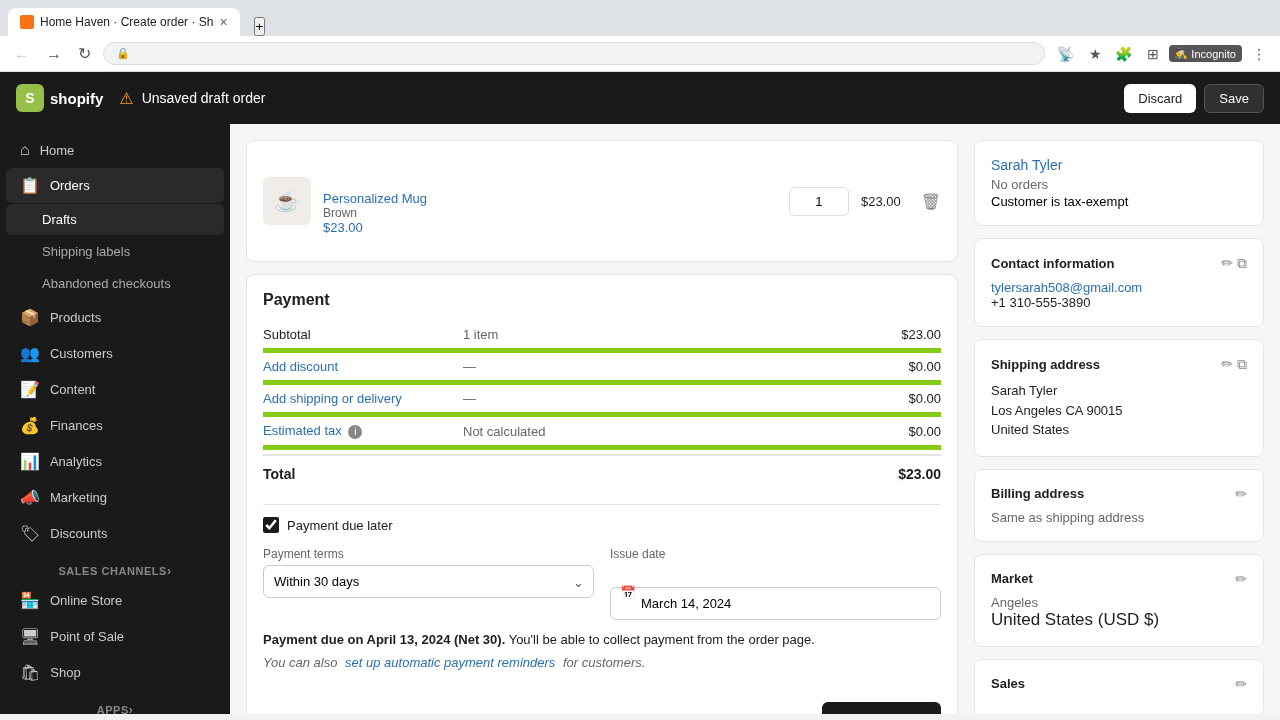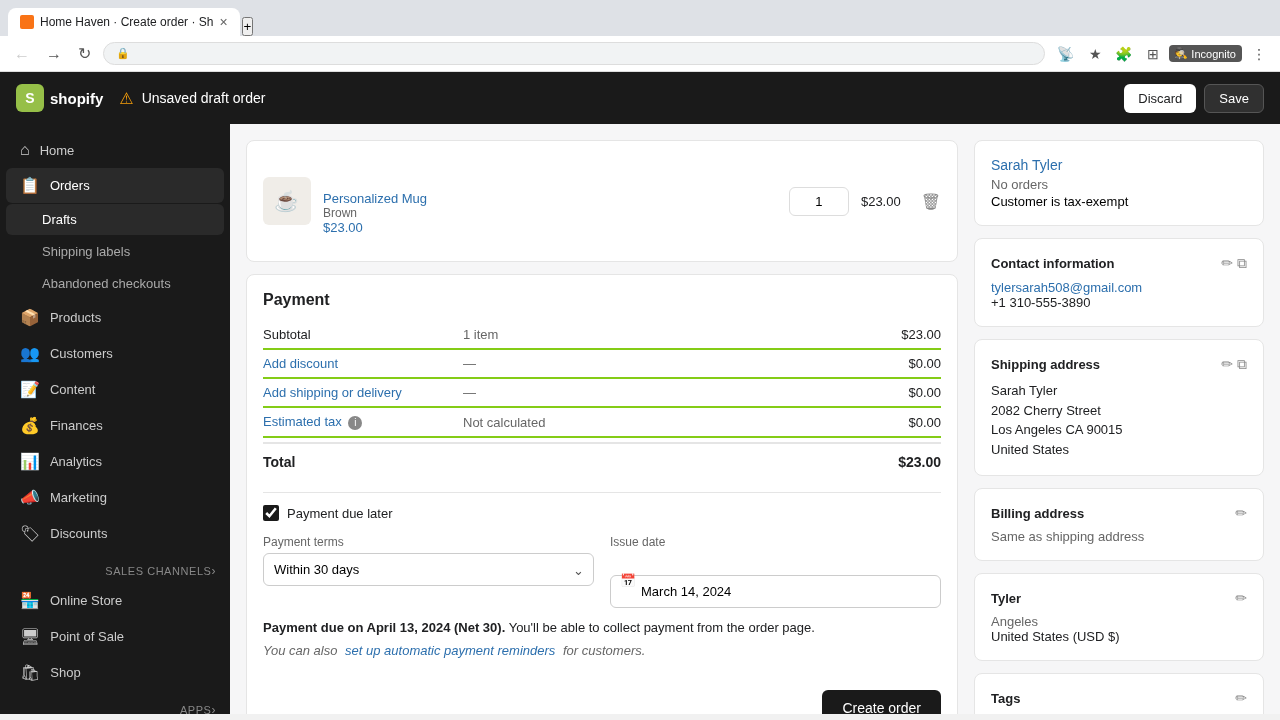--- a/index.html
+++ b/index.html
@@ -1,20 +1,20 @@
 <!DOCTYPE html>
 <html><head>
   <meta charset="utf-8">
   <style>
     * { box-sizing: border-box; margin: 0; padding: 0; }
     body { font-family: -apple-system, BlinkMacSystemFont, 'Segoe UI', sans-serif; font-size: 13px; background: #f1f1f1; color: #202123; }
 
     
     .browser-chrome { background: #dee1e6; padding: 8px 8px 0; }
-    .browser-tabs { display: flex; align-items: flex-end; gap: 2px; margin-bottom: 0; }
+    .browser-tabs { display: flex; align-items: flex-end; gap: 14px; margin-bottom: 0; }
     .browser-tab { background: #fff; padding: 6px 12px; border-radius: 8px 8px 0 0; display: flex; align-items: center; gap: 6px; font-size: 12px; min-width: 180px; }
     .browser-tab .favicon { width: 14px; height: 14px; background: #f97316; border-radius: 2px; flex-shrink: 0; }
     .browser-tab .tab-title { flex: 1; overflow: hidden; white-space: nowrap; text-overflow: ellipsis; }
     .browser-tab .close-tab { cursor: pointer; color: #666; font-size: 14px; }
     .nav-btn { background: none; border: none; cursor: pointer; font-size: 16px; color: #555; padding: 2px 4px; }
     .nav-btn.disabled { color: #ccc; }
     .address-bar { flex: 1; background: #f1f3f4; border: 1px solid #ddd; border-radius: 20px; padding: 4px 12px; font-size: 12px; color: #333; display: flex; align-items: center; gap: 6px; }
     .address-bar-icon { color: #888; font-size: 11px; }
     .browser-actions { display: flex; gap: 6px; align-items: center; }
     .browser-action-btn { background: none; border: none; cursor: pointer; font-size: 14px; color: #555; padding: 2px 4px; }
@@ -33,21 +33,21 @@
 
     .app-body { display: flex; flex: 1; overflow: hidden; }
 
     
     .sidebar { width: 230px; background: #1a1a1a; color: #ccc; padding: 8px 0; overflow-y: auto; flex-shrink: 0; }
     .sidebar-item { display: flex; align-items: center; gap: 10px; padding: 8px 14px; cursor: pointer; border-radius: 6px; margin: 1px 6px; font-size: 13px; color: #ccc; }
     .sidebar-item.active { background: #2a2a2a; color: #fff; }
     .sidebar-item.sub { padding-left: 36px; font-size: 13px; color: #aaa; }
     .sidebar-item.sub.active { color: #fff; background: #2a2a2a; }
     .sidebar-icon { font-size: 16px; flex-shrink: 0; }
-    .sidebar-section-label { font-size: 11px; color: #888; padding: 12px 14px 4px; font-weight: 400; text-transform: uppercase; letter-spacing: 0.05em; display: flex; align-items: center; justify-content: flex-end; }
+    .sidebar-section-label { font-size: 11px; color: #888; padding: 12px 14px 4px; font-weight: 700; text-transform: uppercase; letter-spacing: 0.05em; display: flex; align-items: center; justify-content: center; }
     .sidebar-chevron { font-size: 12px; color: #888; }
 
     
     .main-content { flex: 1; overflow-y: auto; background: #f6f6f7; padding: 0; display: flex; gap: 16px; padding: 16px; }
     .main-col { flex: 1; display: flex; flex-direction: column; gap: 12px; }
     .right-col { width: 290px; flex-shrink: 0; display: flex; flex-direction: column; gap: 12px; }
 
     
     .card { background: #fff; border-radius: 8px; border: 1px solid #e5e5e5; padding: 16px; }
 
@@ -57,21 +57,21 @@
     .product-info { flex: 1; }
     .product-name { color: #2c6fad; font-size: 13px; font-weight: 500; margin-top: 24px; }
     .product-variant { color: #666; font-size: 12px; }
     .product-price { color: #2c6fad; font-size: 13px; font-weight: 500; }
     .qty-input { width: 60px; padding: 6px 8px; border: 1px solid #ddd; border-radius: 6px; text-align: center; font-size: 13px; }
     .price-display { font-size: 13px; color: #202123; margin-right: 8px; }
     .delete-btn { background: none; border: none; cursor: pointer; color: #888; font-size: 16px; }
 
     
     .payment-title { font-size: 16px; font-weight: 600; margin-bottom: 12px; }
-    .payment-row { display: flex; align-items: center; padding: 6px 0; border-bottom: 2px solid #84cc16; }
+    .payment-row { display: flex; align-items: center; padding: 6px 0; border-bottom: 5px solid #84cc16; }
     .payment-row:last-child { border-bottom: none; }
     .payment-label { width: 200px; font-size: 13px; color: #202123; }
     .payment-label a { color: #2c6fad; text-decoration: none; }
     .payment-meta { flex: 1; font-size: 13px; color: #666; }
     .payment-amount { font-size: 13px; color: #202123; text-align: right; min-width: 70px; }
     .payment-total-row { display: flex; align-items: center; padding: 10px 0; border-top: 2px solid #e5e5e5; margin-top: 4px; }
     .payment-total-label { flex: 1; font-size: 14px; font-weight: 600; }
     .payment-total-amount { font-size: 14px; font-weight: 600; }
 
     .info-icon { display: inline-block; width: 14px; height: 14px; background: #888; color: #fff; border-radius: 50%; font-size: 10px; text-align: center; line-height: 14px; cursor: pointer; margin-left: 3px; }
@@ -109,21 +109,21 @@
     .edit-icon { color: #888; cursor: pointer; font-size: 14px; }
     .copy-icon { color: #888; cursor: pointer; font-size: 14px; }
 
     .contact-email { color: #2c6fad; font-size: 13px; text-decoration: none; }
     .contact-phone { font-size: 13px; color: #202123; }
 
     .address-line { font-size: 13px; color: #202123; line-height: 1.5; }
     .billing-same { font-size: 13px; color: #666; }
 
     .market-pricing { font-size: 13px; color: #666; }
-    .market-value { font-size: 13px; color: #202123; }
+    .market-value { font-size: 17px; color: #202123; }
     .icon-pair { display: flex; gap: 4px; }
   </style>
 </head>
 <body>
 
 <div class="browser-chrome">
   <div class="browser-tabs">
     <div class="browser-tab">
       <div class="favicon"></div>
       <span class="tab-title">Home Haven · Create order · Sh</span>
@@ -357,45 +357,44 @@
 
         <div class="card">
           <div class="section-header">
             <span class="section-title">Shipping address</span>
             <div class="icon-pair">
               <span class="edit-icon">✏</span>
               <span class="copy-icon">⧉</span>
             </div>
           </div>
           <div class="address-line">Sarah Tyler</div>
-          <div class="address-line">2082 Cherry Street</div>
           <div class="address-line">Los Angeles CA 90015</div>
           <div class="address-line">United States</div>
         </div>
 
         <div class="card">
           <div class="section-header">
             <span class="section-title">Billing address</span>
             <span class="edit-icon">✏</span>
           </div>
           <div class="billing-same">Same as shipping address</div>
         </div>
 
         <div class="card">
           <div class="section-header">
-            <span class="section-title">Tyler</span>
+            <span class="section-title">Market</span>
             <span class="edit-icon">✏</span>
           </div>
           <div class="market-pricing">Angeles</div>
           <div class="market-value">United States (USD $)</div>
         </div>
 
         <div class="card">
           <div class="section-header">
-            <span class="section-title">Tags</span>
+            <span class="section-title">Sales</span>
             <span class="edit-icon">✏</span>
           </div>
 
         </div>
       </div>
     </div>
   </div>
 </div>
 
 </body></html>

